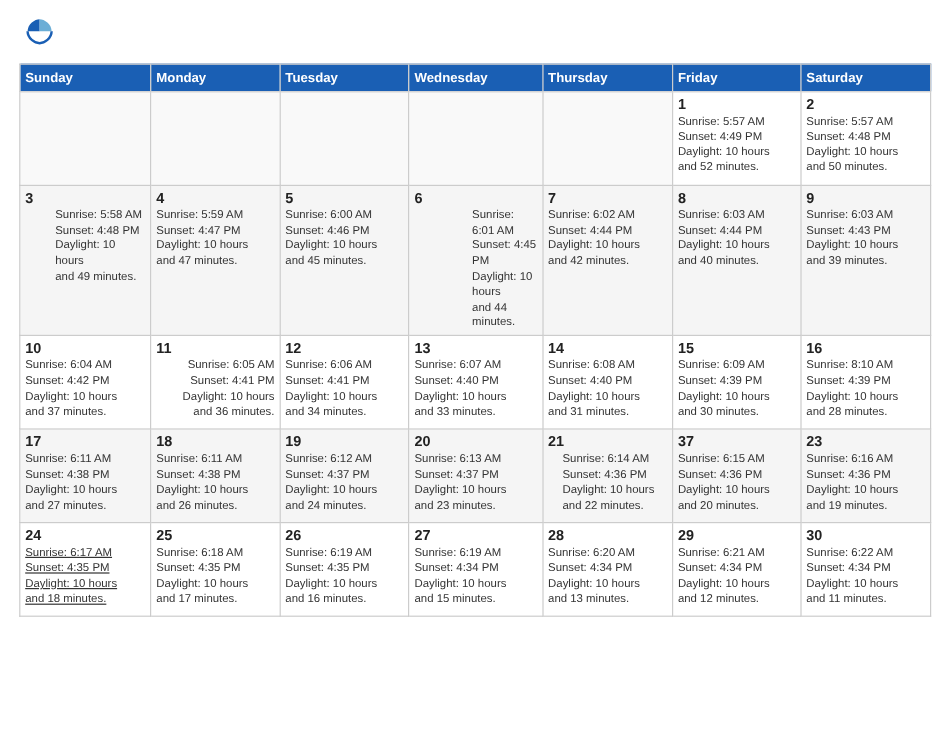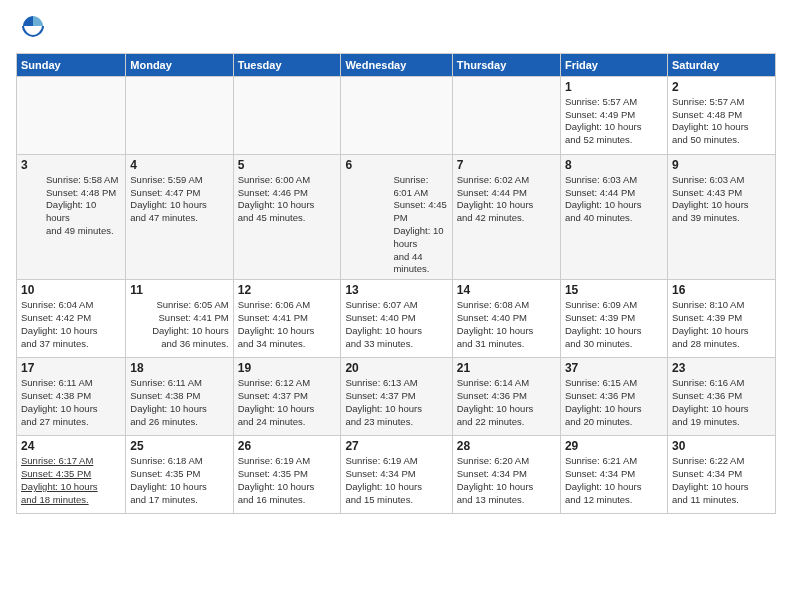--- a/index.html
+++ b/index.html
@@ -277,21 +277,21 @@
           </td>
           <td>
             <span class="day-num">20</span>
             <div class="day-info" style="white-space: pre-line;">Sunrise: 6:13 AM
 Sunset: 4:37 PM
 Daylight: 10 hours
 and 23 minutes.</div>
           </td>
           <td>
             <span class="day-num">21</span>
-            <div class="day-info" style="white-space: pre-line;">Sunrise: 6:14 AM
+            <div class="day-info" style="white-space: pre-line; margin-left: 12px;">Sunrise: 6:14 AM
 Sunset: 4:36 PM
 Daylight: 10 hours
 and 22 minutes.</div>
           </td>
           <td>
             <span class="day-num">37</span>
             <div class="day-info" style="white-space: pre-line;">Sunrise: 6:15 AM
 Sunset: 4:36 PM
 Daylight: 10 hours
 and 20 minutes.</div>

